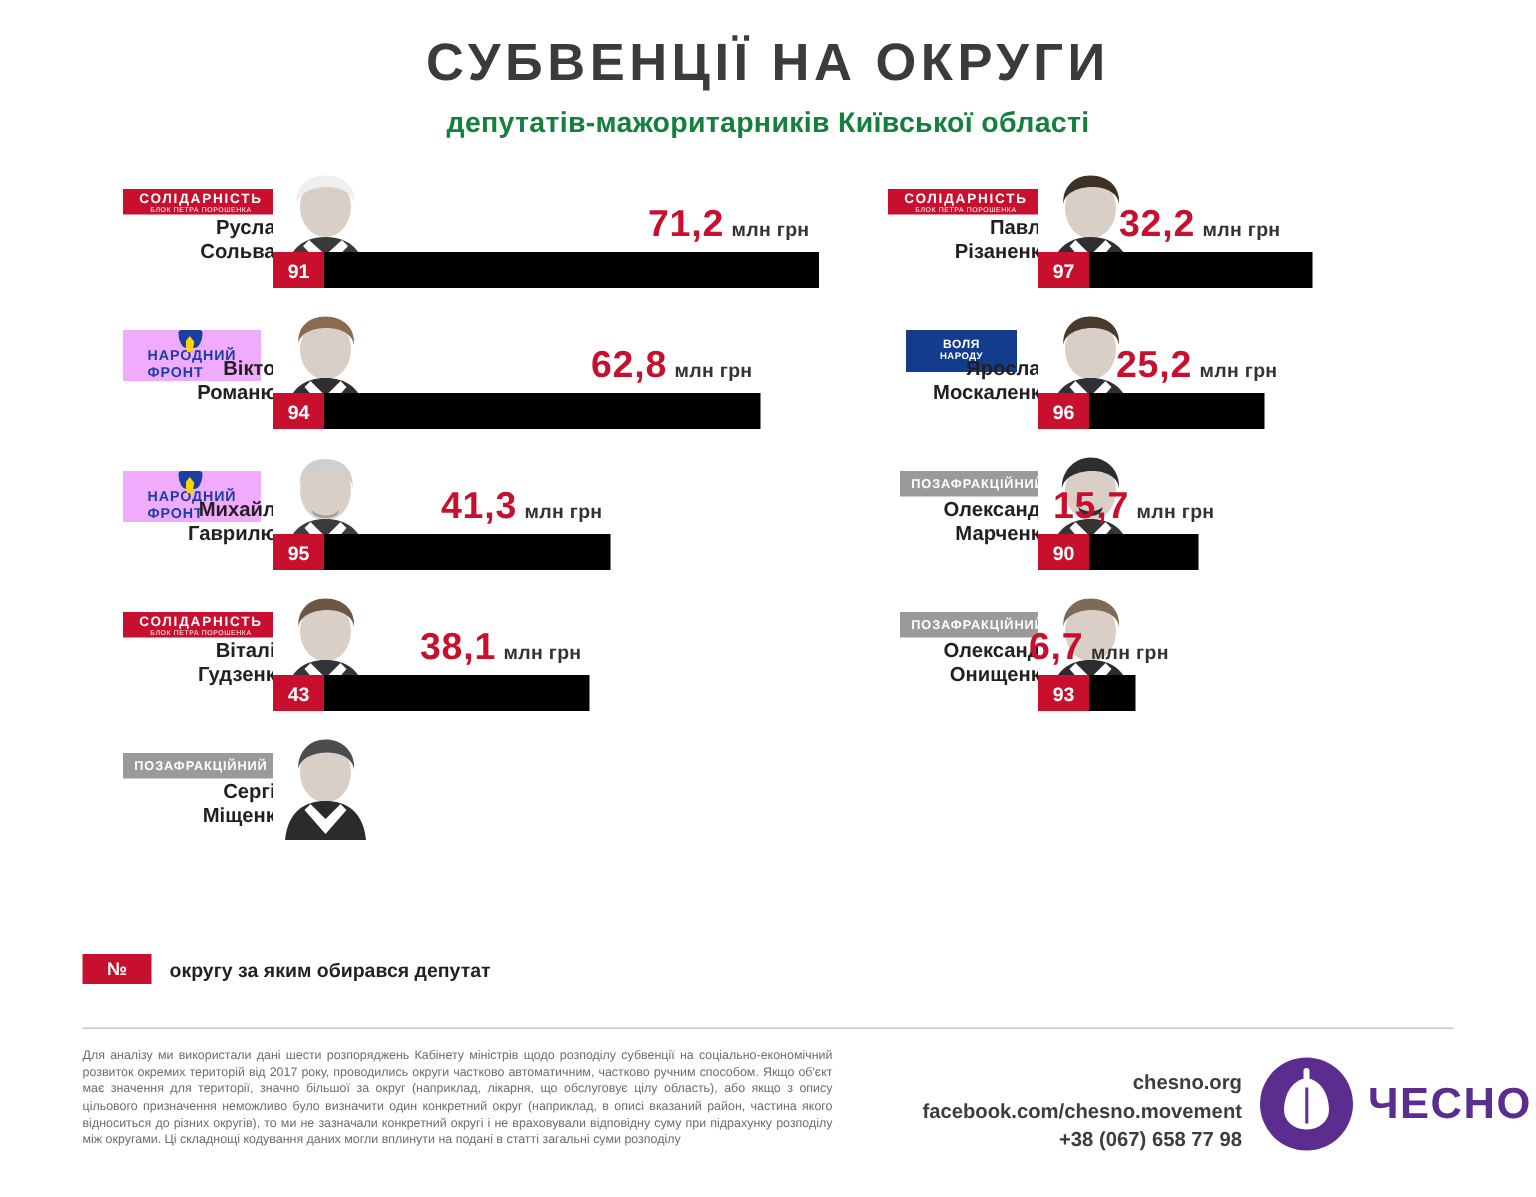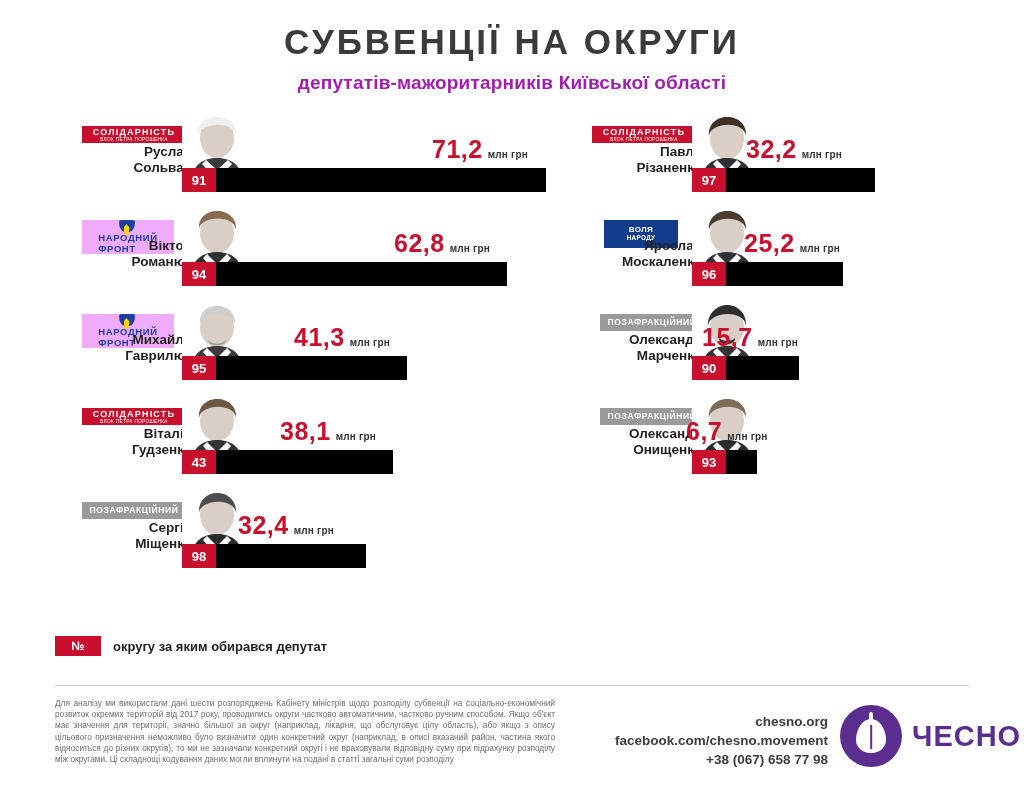--- a/index.html
+++ b/index.html
@@ -16,21 +16,21 @@
   .title {
     font-size:35px;
     font-weight:bold;
     letter-spacing:3px;
     color:#3b3b3b;
     text-transform:uppercase;
   }
   .subtitle {
     font-size:19px;
     font-weight:bold;
-    color:#a21caf;
+    color:#15803d;
     margin-top:10px;
     letter-spacing:0.2px;
   }
 
   .board { position:relative; width:892px; height:500px; margin-top:22px; }
   .col { position:absolute; top:0; }
   .col-left { left:82px; width:470px; }
   .col-right { left:592px; width:420px; }
 
   .row { position:relative; height:94px; }
@@ -93,21 +93,21 @@
     background:#c8102e; color:#ffffff; font-size:13px; font-weight:bold;
     display:flex; align-items:center; justify-content:center;
   }
   .bar {
     position:absolute; left:34px; top:0; height:24px; background:#000000;
   }
   .value {
     position:absolute; bottom:28px; white-space:nowrap;
     font-size:25px; font-weight:bold; color:#c8102e; letter-spacing:0.5px;
   }
-  .unit { font-size:10px; color:#333; font-weight:bold; margin-left:5px; letter-spacing:0.2px;}
+  .unit { font-size:13px; color:#333; font-weight:bold; margin-left:5px; letter-spacing:0.2px;}
 
   
   .legend { position:absolute; left:55px; top:636px; display:flex; align-items:center; }
   .legend .lbox {
     width:46px; height:20px; background:#c8102e; color:#fff;
     display:flex;align-items:center;justify-content:center;
     font-size:12px;font-weight:bold;
   }
   .legend .ltext { margin-left:12px; font-size:13px; font-weight:bold; color:#231f20; }
 
@@ -279,27 +279,20 @@
       </div>
       <div class="photo">
         <svg width="70" height="72" viewBox="0 0 70 72">
             <rect width="70" height="72" fill="#ffffff"></rect>
             <ellipse cx="35" cy="27" rx="17" ry="20" fill="#d9cfc6"></ellipse>
             <path d="M17 25c1-14 35-16 37 0 1-11-7-20-19-20S16 15 17 25z" fill="#4d4d4d"></path>
             <path d="M8 72c2-20 14-26 27-26s25 6 27 26z" fill="#2b2b2b"></path>
             <path d="M25 48l10 10 10-10 4 4-14 16-14-16z" fill="#ffffff"></path>
           </svg>
       </div>
-      <div class="barwrap" style="width:184px">
-        <div class="value" style="left:56px">
-          <span>32,4</span><span class="unit">млн грн</span>
-        </div>
-        <div class="numbox">98</div>
-        <div class="bar" style="width:150px"></div>
-      </div>
     </div>
   </div>
 
   <div class="col col-right">
 
     <div class="row">
       <div class="badge solid">
         <span class="b1">СОЛІДАРНІСТЬ</span>
         <span class="b2">БЛОК ПЕТРА ПОРОШЕНКА</span>
       </div>

